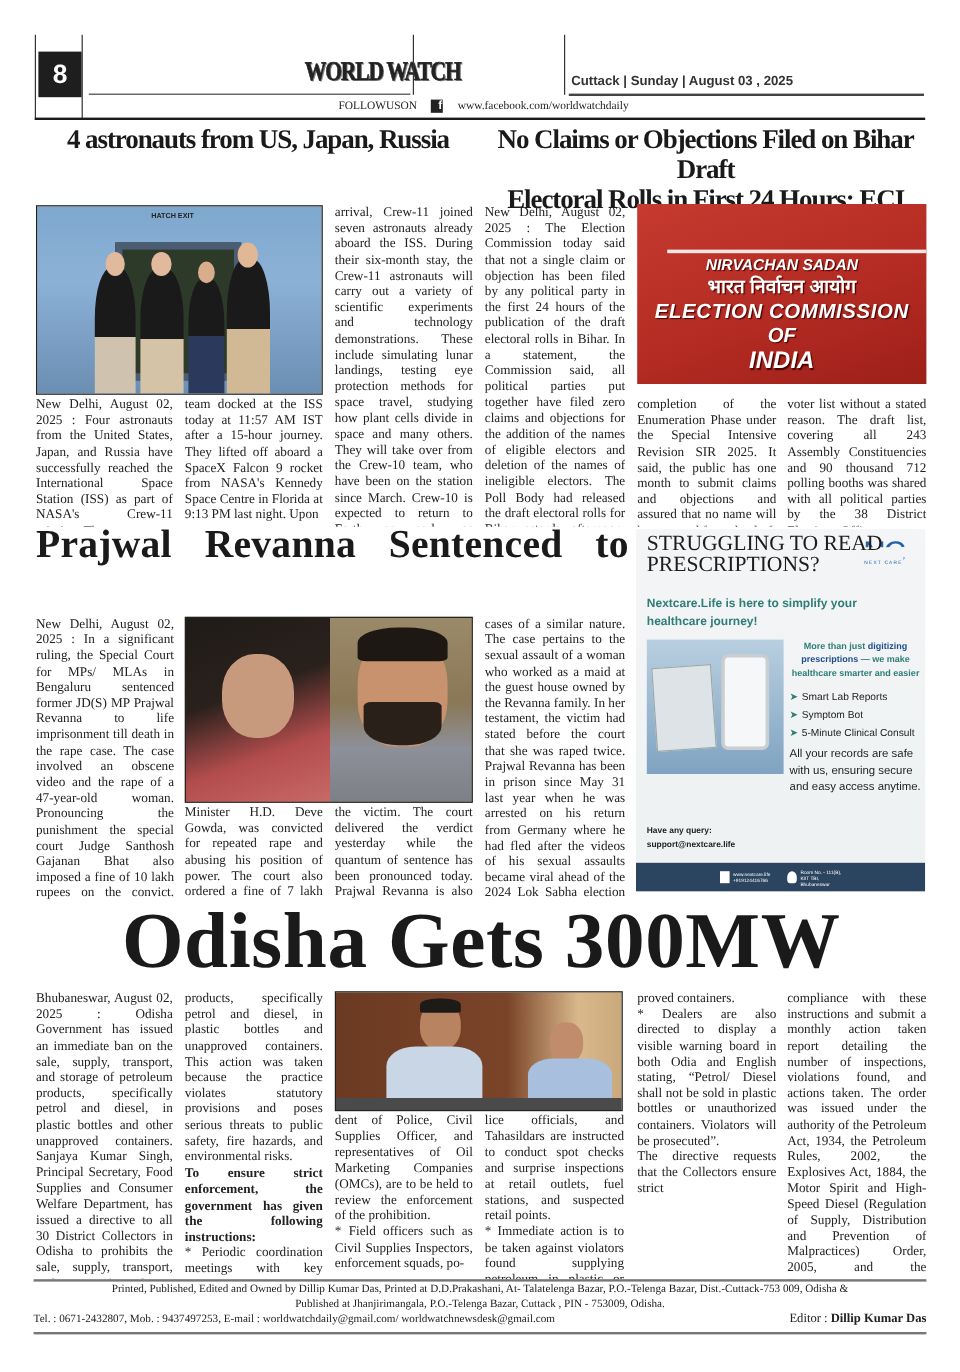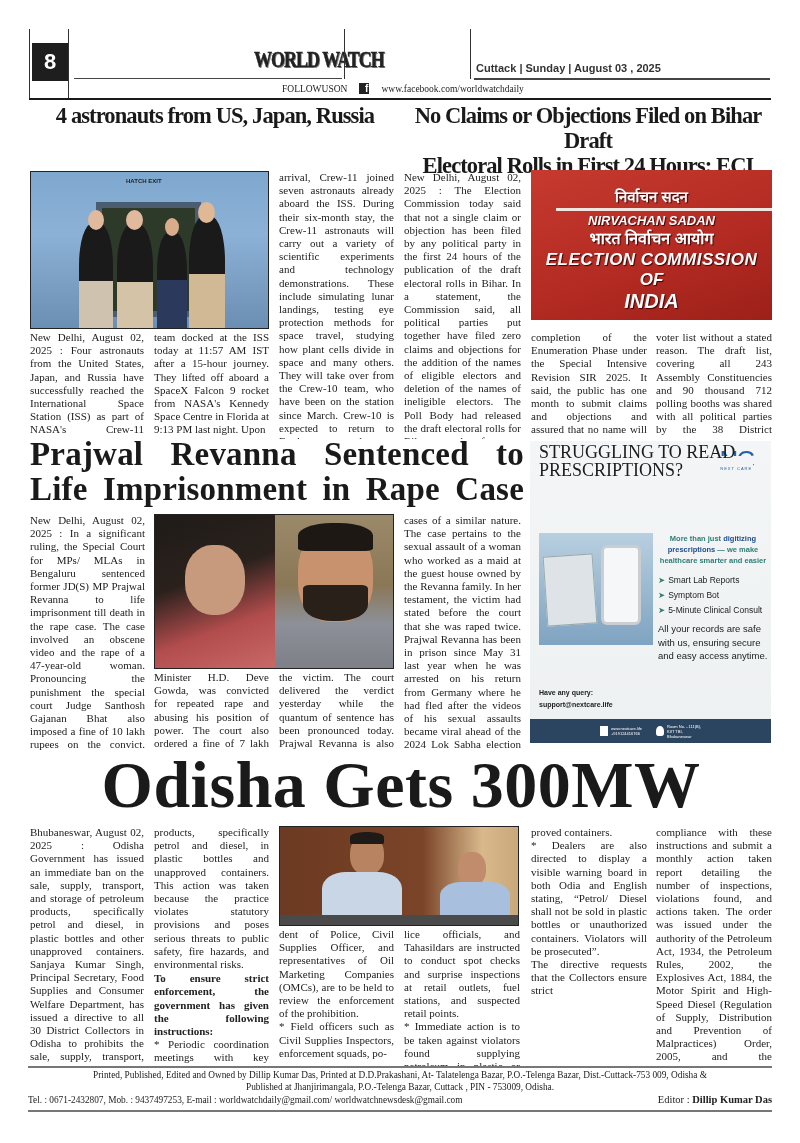--- a/index.html
+++ b/index.html
@@ -105,35 +105,33 @@
 <div class="abs col" style="left:279px; top:171px; width:115px; height:268px;">arrival, Crew-11 joined seven astronauts already aboard the ISS. During their six-month stay, the Crew-11 astronauts will carry out a variety of scientific experiments and technology demonstrations. These include simulating lunar landings, testing eye protection methods for space travel, studying how plant cells divide in space and many others. They will take over from the Crew-10 team, who have been on the station since March. Crew-10 is expected to return to Earth as early as Wednesday. GNR</div>
 
 <div class="abs headline-cond" style="left:404px; top:103px; width:368px; font-size:22.5px; letter-spacing:-0.9px;">
   <div>No Claims or Objections Filed on Bihar Draft</div>
   <div>Electoral Rolls in First 24 Hours: ECI</div>
 </div>
 
 <div class="abs col" style="left:404px; top:171px; width:117px; height:268px;">New Delhi, August 02, 2025 : The Election Commission today said that not a single claim or objection has been filed by any political party in the first 24 hours of the publication of the draft electoral rolls in Bihar. In a statement, the Commission said, all political parties put together have filed zero claims and objections for the addition of the names of eligible electors and deletion of the names of ineligible electors. The Poll Body had released the draft electoral rolls for Bihar yesterday afternoon, following the</div>
 
 <div class="abs photo eci">
-  <div class="eci-line" style="top:16px; font-size:15px; font-style:normal;">निर्वाचन सदन</div>
   <div class="eci-stripe"></div>
   <div class="eci-line" style="top:43px; font-size:13px;">NIRVACHAN  SADAN</div>
   <div class="eci-line" style="top:57px; font-size:16px; font-style:normal;">भारत निर्वाचन आयोग</div>
   <div class="eci-line" style="top:80px; font-size:17px; letter-spacing:0.5px;">ELECTION  COMMISSION</div>
   <div class="eci-line" style="top:100px; font-size:17px;">OF</div>
   <div class="eci-line" style="top:120px; font-size:20px;">INDIA</div>
 </div>
 
 <div class="abs col" style="left:531px; top:331px; width:116px; height:108px;">completion of the Enumeration Phase under the Special Intensive Revision SIR 2025. It said, the public has one month to submit claims and objections and assured that no name will be removed from the draft</div>
 <div class="abs col" style="left:656px; top:331px; width:116px; height:108px;">voter list without a stated reason. The draft list, covering all 243 Assembly Constituencies and 90 thousand 712 polling booths was shared with all political parties by the 38 District Election Officers across the state. GNR</div>
 
 <div class="abs" style="left:30px; top:437px; width:494px; font-family:'Liberation Serif',serif; font-weight:bold; font-size:33px; line-height:35px; letter-spacing:0.2px; color:#1a1a1a; text-align:justify; text-align-last:justify;">
   <div>Prajwal Revanna Sentenced to</div>
-  <div>Life Imprisonment in Rape Case</div>
 </div>
 
 <div class="abs col" style="left:30px; top:514px; width:115px; height:236px;">New Delhi, August 02, 2025 : In a significant ruling, the Special Court for MPs/ MLAs in Bengaluru sentenced former JD(S) MP Prajwal Revanna to life imprisonment till death in the rape case. The case involved an obscene video and the rape of a 47-year-old woman. Pronouncing the punishment the special court Judge Santhosh Gajanan Bhat also imposed a fine of 10 lakh rupees on the convict. Prajwal Revanna, the grandson of former Prime</div>
 
 <div class="abs photo rev">
   <div style="position:absolute; left:0; top:0; width:120px; height:155px; background:linear-gradient(160deg,#1f1b18 0%,#2a211c 40%,#b34d4d 70%,#c86a68 100%);"></div>
   <div style="position:absolute; left:30px; top:30px; width:60px; height:70px; border-radius:45%; background:#c89a7d;"></div>
   <div style="position:absolute; left:120px; top:0; width:120px; height:155px; background:linear-gradient(180deg,#9b8a6a 0%,#8a7756 45%,#8d9098 70%,#7c7f86 100%);"></div>
   <div style="position:absolute; left:143px; top:12px; width:75px; height:95px; border-radius:45% 45% 40% 40%; background:#c9926e;"></div>
   <div style="position:absolute; left:143px; top:8px; width:75px; height:28px; border-radius:45% 45% 10% 10%; background:#1d1814;"></div>
@@ -145,20 +143,24 @@
 <div class="abs col" style="left:404px; top:514px; width:117px; height:236px;">cases of a similar nature. The case pertains to the sexual assault of a woman who worked as a maid at the guest house owned by the Revanna family. In her testament, the victim had stated before the court that she was raped twice. Prajwal Revanna has been in prison since May 31 last year when he was arrested on his return from Germany where he had fled after the videos of his sexual assaults became viral ahead of the 2024 Lok Sabha election in Hassan. GNR</div>
 
 <div class="abs ad">
   <div class="ad-logo">
     <span>NC</span>
     <small>NEXT CARE</small>
   </div>
   <div class="ad-title">
     <div>STRUGGLING TO READ</div>
     <div>PRESCRIPTIONS?</div>
+  </div>
+  <div class="ad-sub">
+    <div>Nextcare.Life is here to simplify your</div>
+    <div>healthcare journey!</div>
   </div>
   <div class="ad-img">
     <div class="clip"></div>
     <div class="phone"></div>
   </div>
   <div class="ad-right">
     <span>More than just </span><span class="hl">digitizing prescriptions</span><span> — we make healthcare smarter and easier</span>
   </div>
   <div class="ad-list">
     <div><span class="arr">➤</span><span>Smart Lab Reports</span></div>

